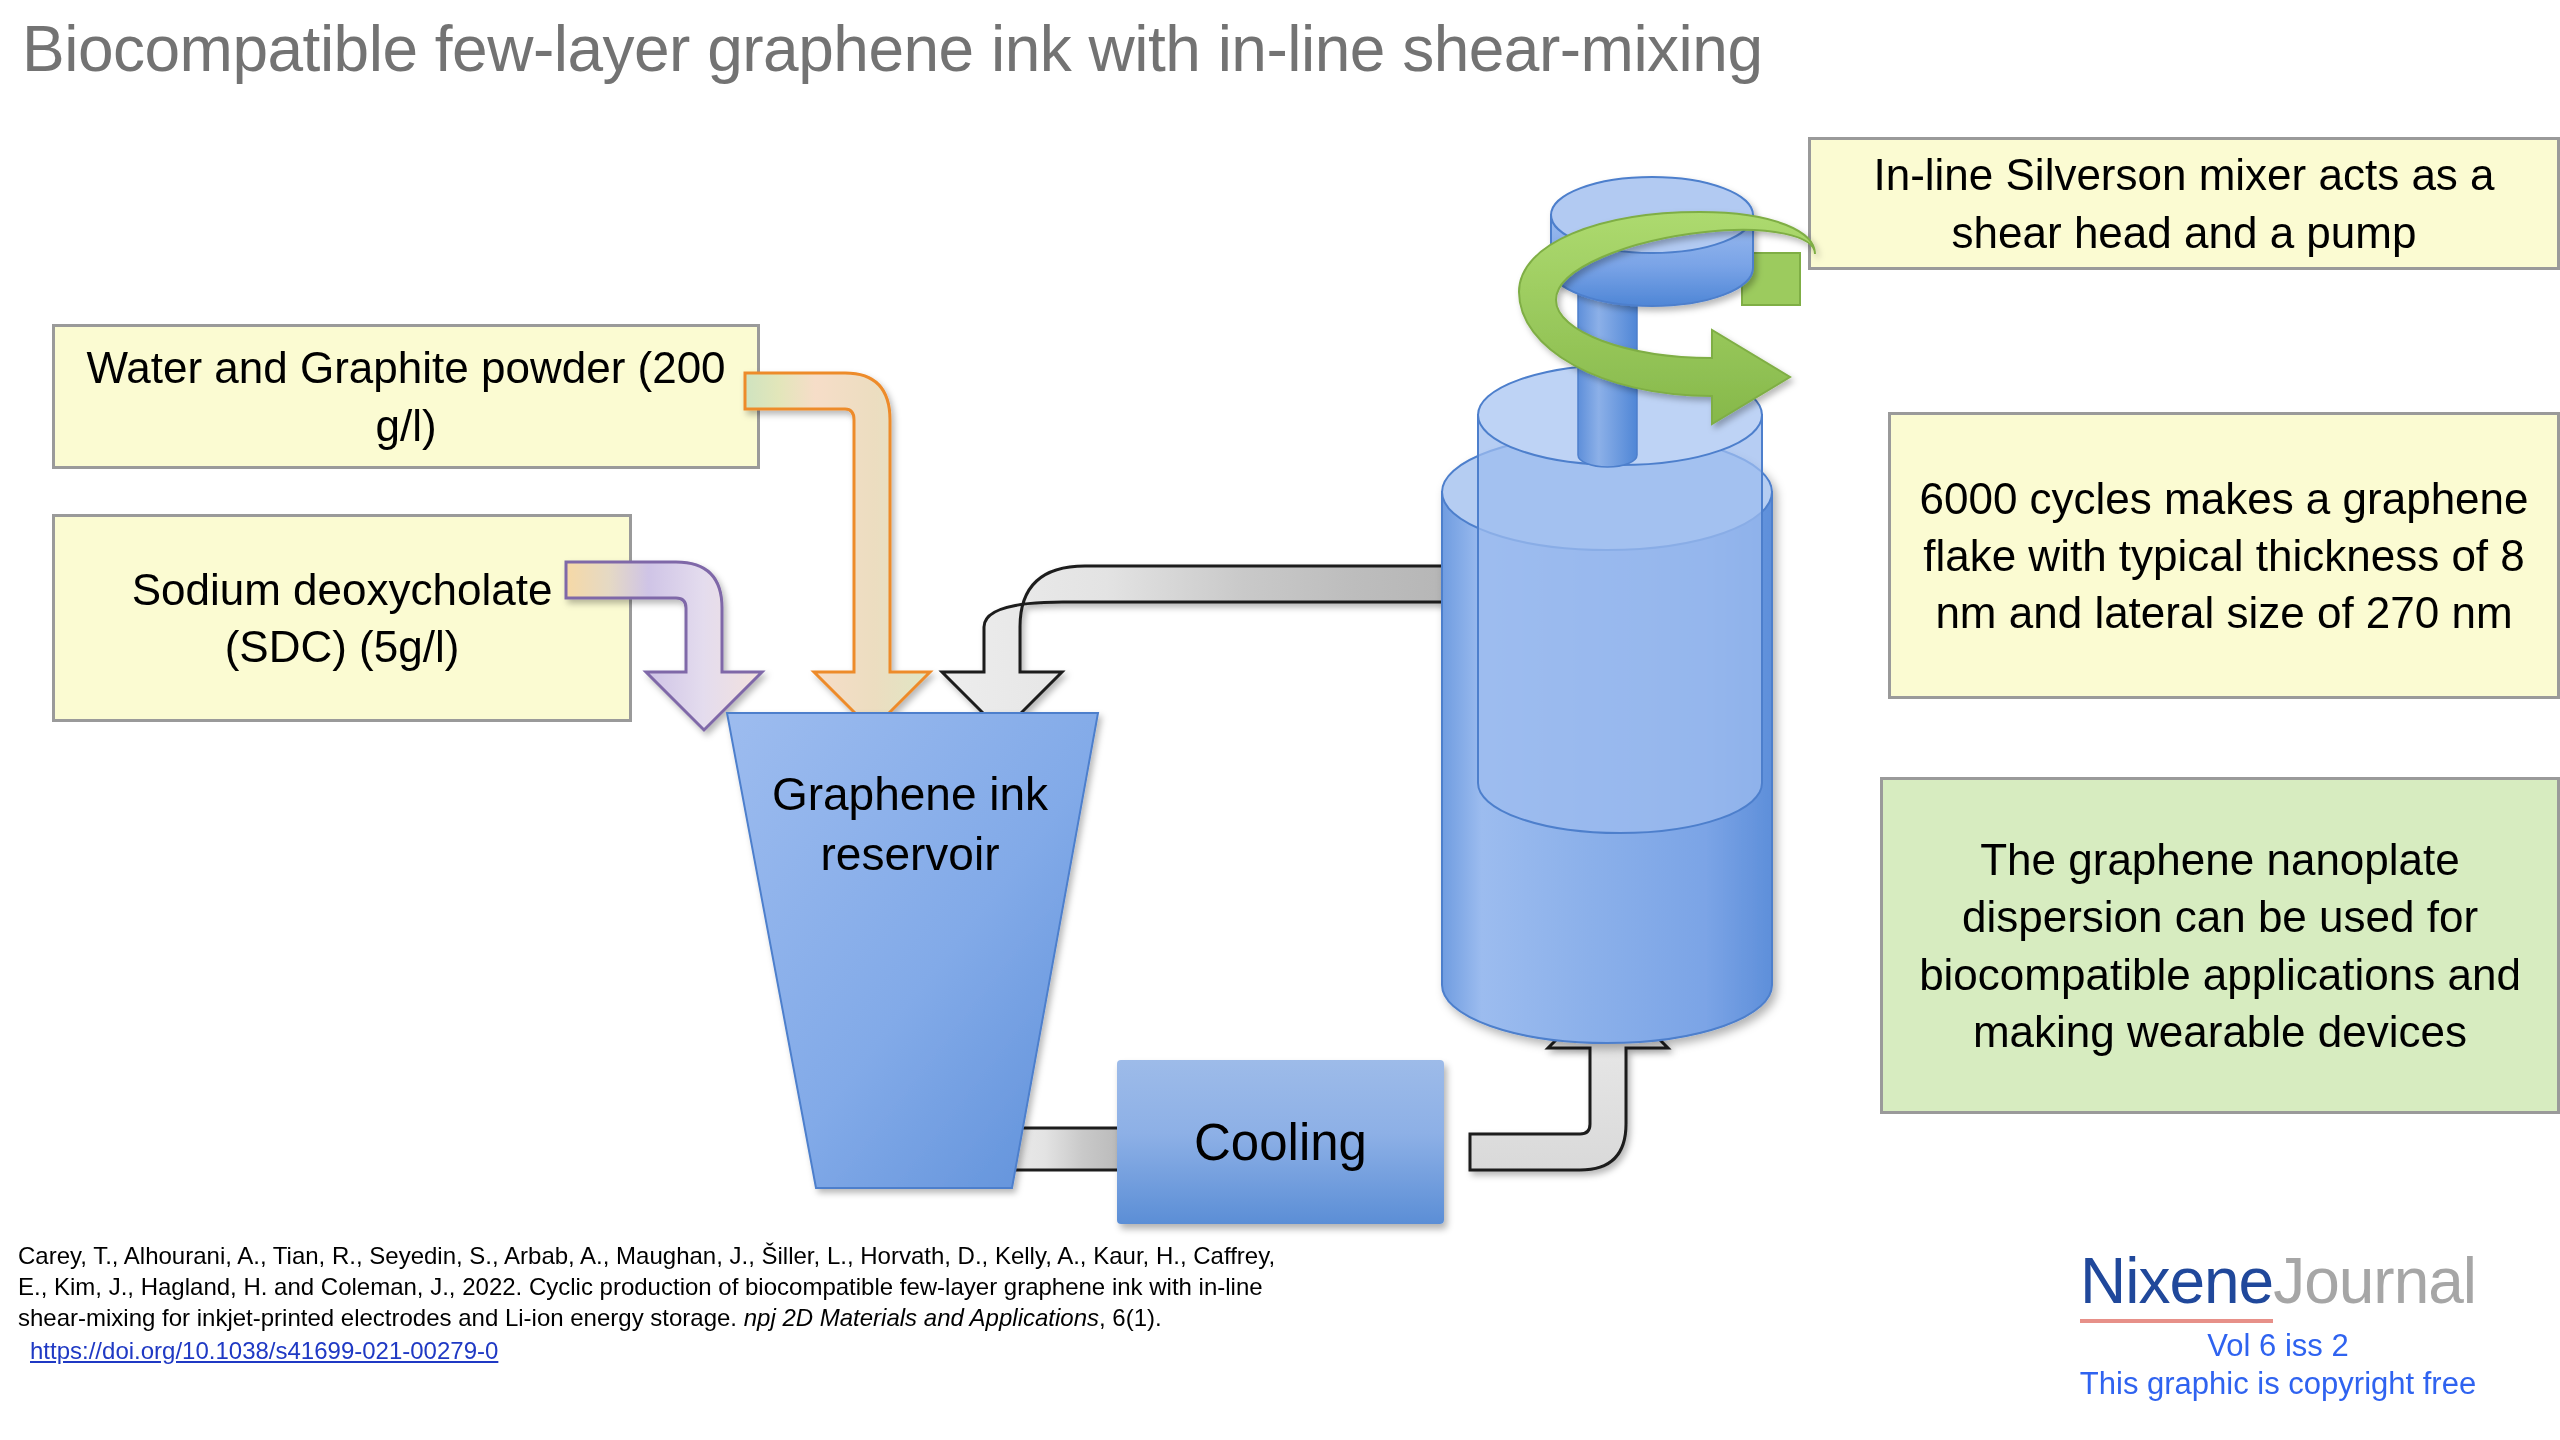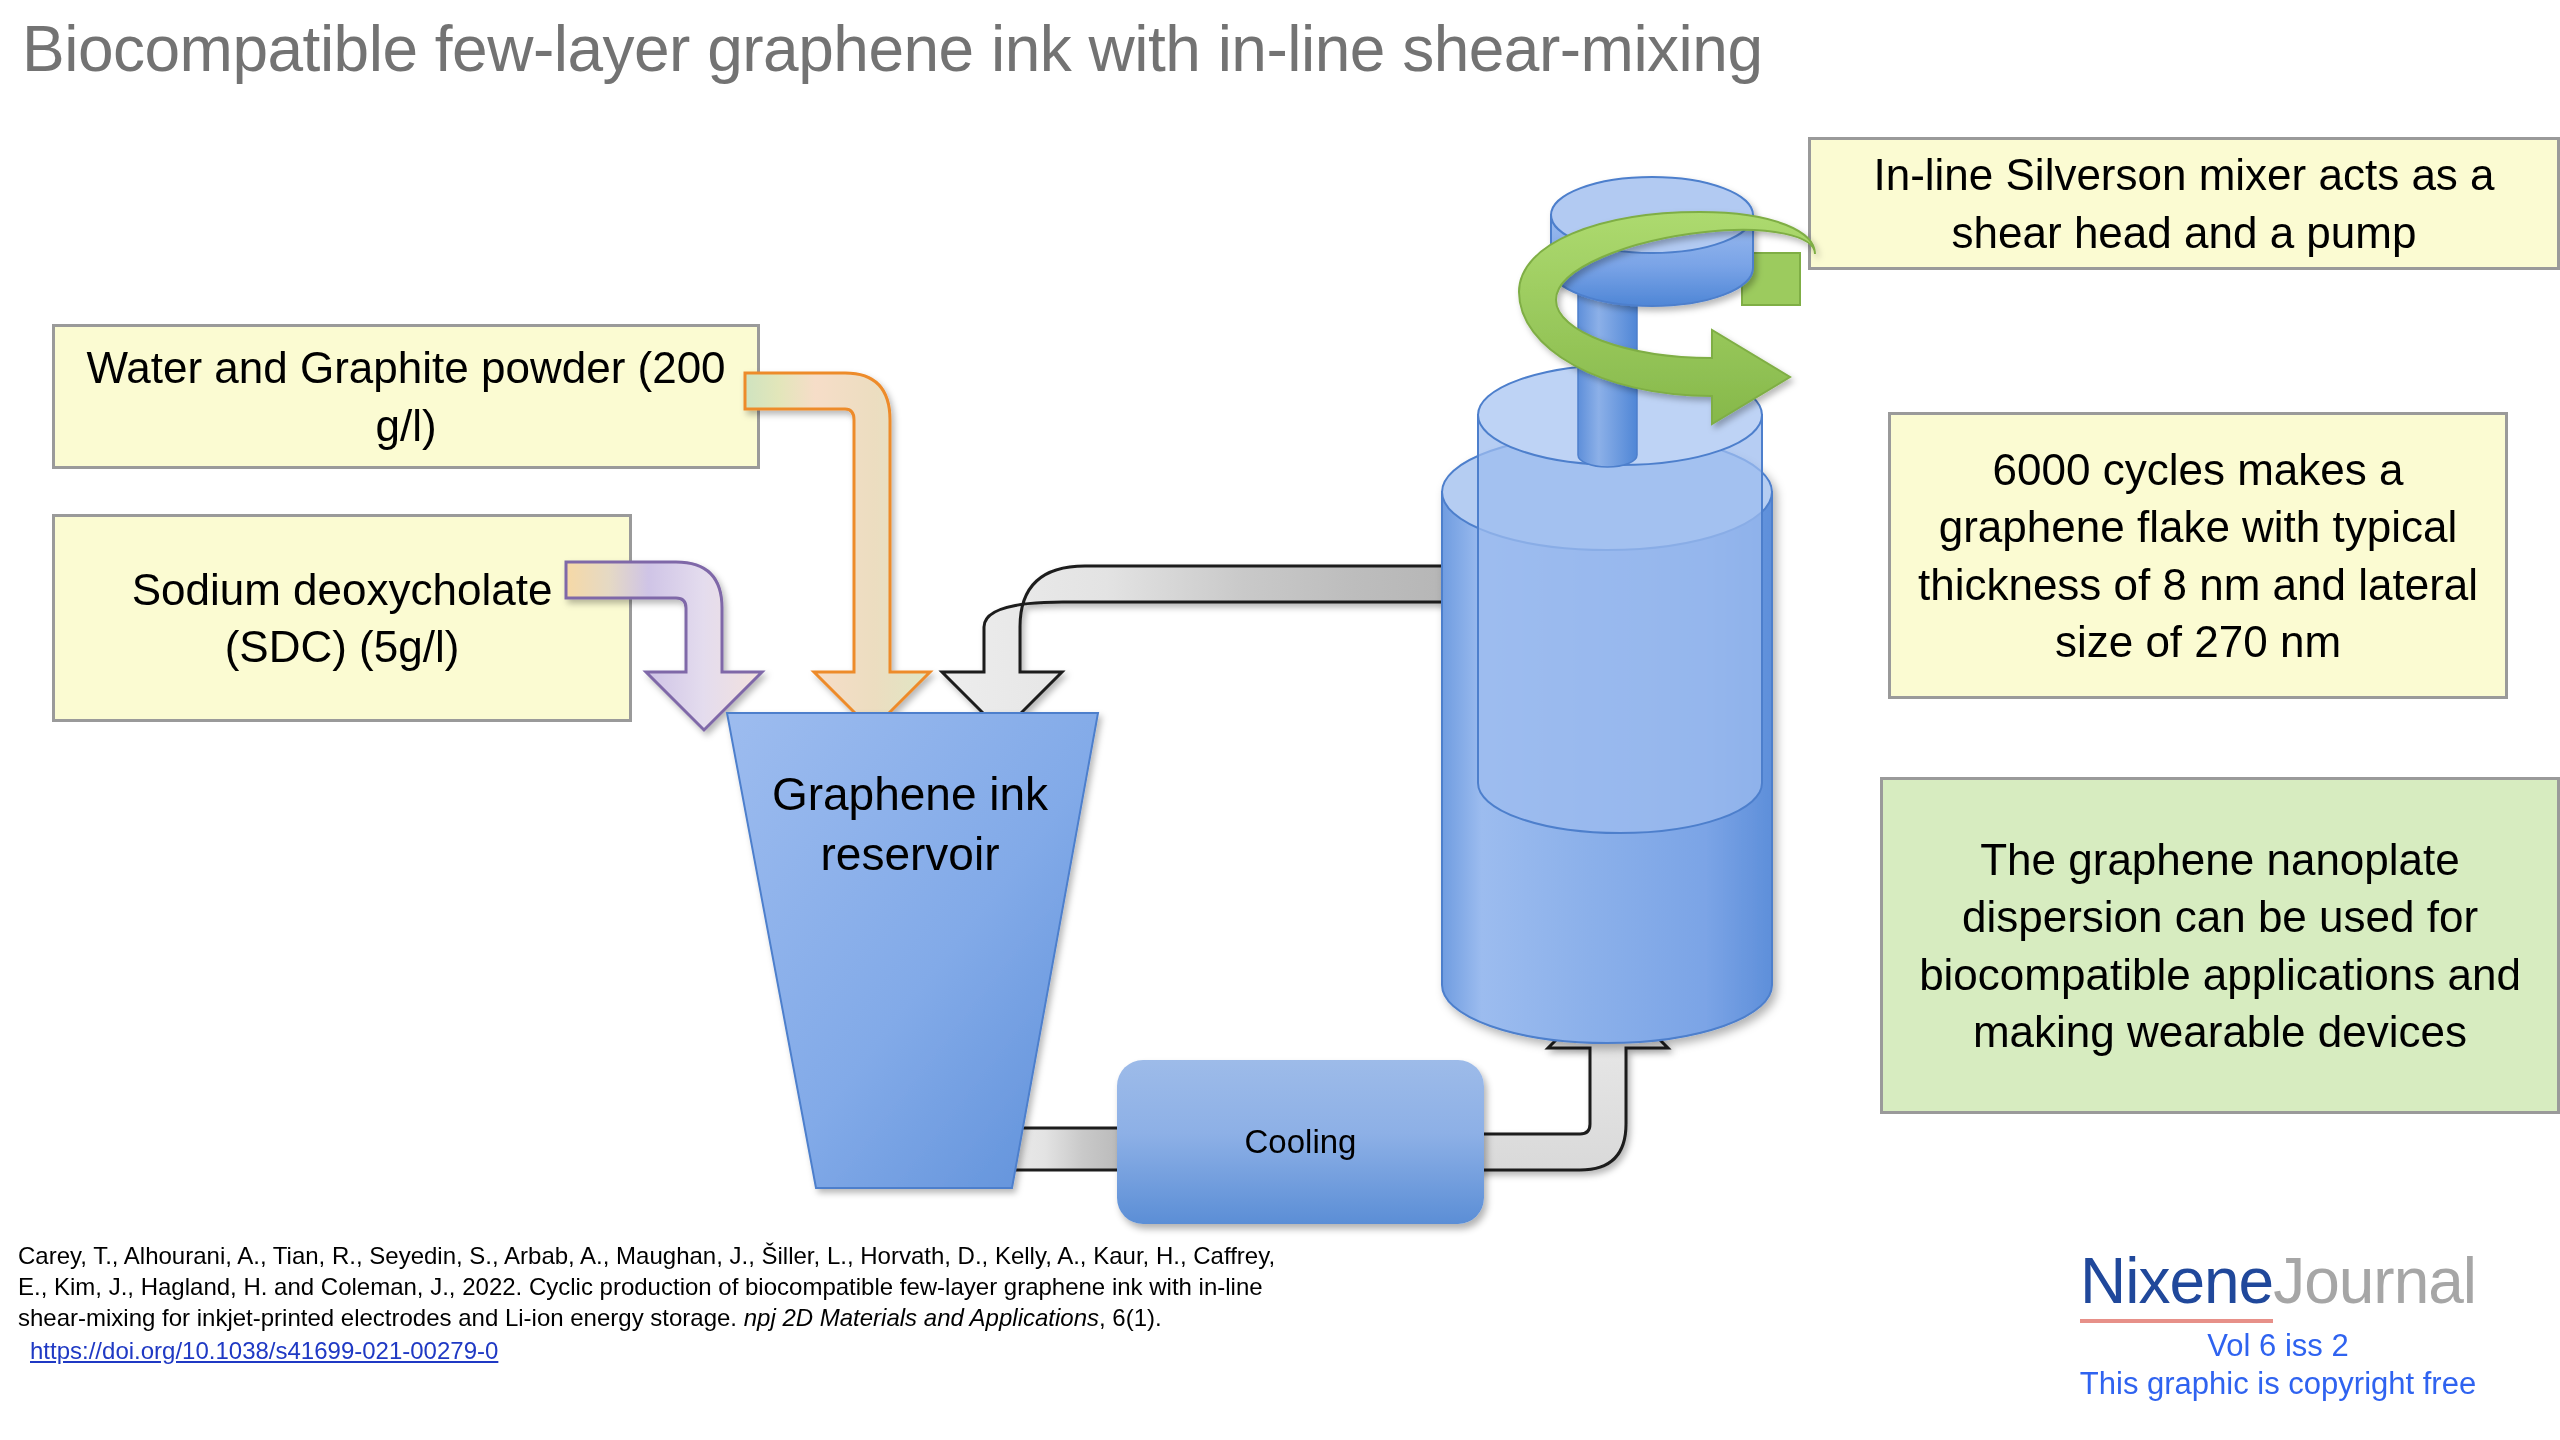--- a/index.html
+++ b/index.html
@@ -23,36 +23,36 @@
     display:flex;align-items:center;justify-content:flex-start;text-align:center;
     font-size:44px;line-height:1.30;color:#000;
     padding:6px 14px;
   }
   .callout.yellow{background:#fbfbd2;}
   .callout.green{background:#d7ecc0;}
 
   #box-water   {left:52px;  top:324px;  width:708px;  height:145px;}
   #box-sdc     {left:52px;  top:514px;  width:580px;  height:208px;}
   #box-mixer   {left:1808px;top:137px;  width:752px;  height:133px;}
-  #box-cycles  {left:1888px;top:412px;  width:620px;  height:287px;}
+  #box-cycles  {left:1888px;top:412px;  width:672px;  height:287px;}
   #box-green   {left:1880px;top:777px;  width:680px;  height:337px;}
   #reservoir-label{
     position:absolute;left:760px;top:765px;width:300px;
     text-align:center;font-size:46px;line-height:1.30;color:#000;
     z-index:6;pointer-events:none;
   }
 
   
   #cooling{
-    position:absolute;left:1117px;top:1060px;width:367px;height:164px;
-    border-radius:26px;
+    position:absolute;left:1117px;top:1060px;width:327px;height:164px;
+    border-radius:4px;
     background:linear-gradient(180deg,#9dbbe9 0%,#8db0e6 45%,#5b8ed6 100%);
     box-shadow:3px 5px 7px rgba(0,0,0,.30);
     display:flex;align-items:center;justify-content:center;
-    font-size:33px;color:#000;z-index:5;
+    font-size:51px;color:#000;z-index:5;
   }
 
   
   #source{
     position:absolute;left:18px;top:1240px;width:1560px;
     font-size:24px;line-height:31px;color:#000;
   }
   #source .ital{font-style:italic;}
   #doi{color:#1f39c4;text-decoration:underline;display:inline-block;margin-top:2px;margin-left:12px;}
 

